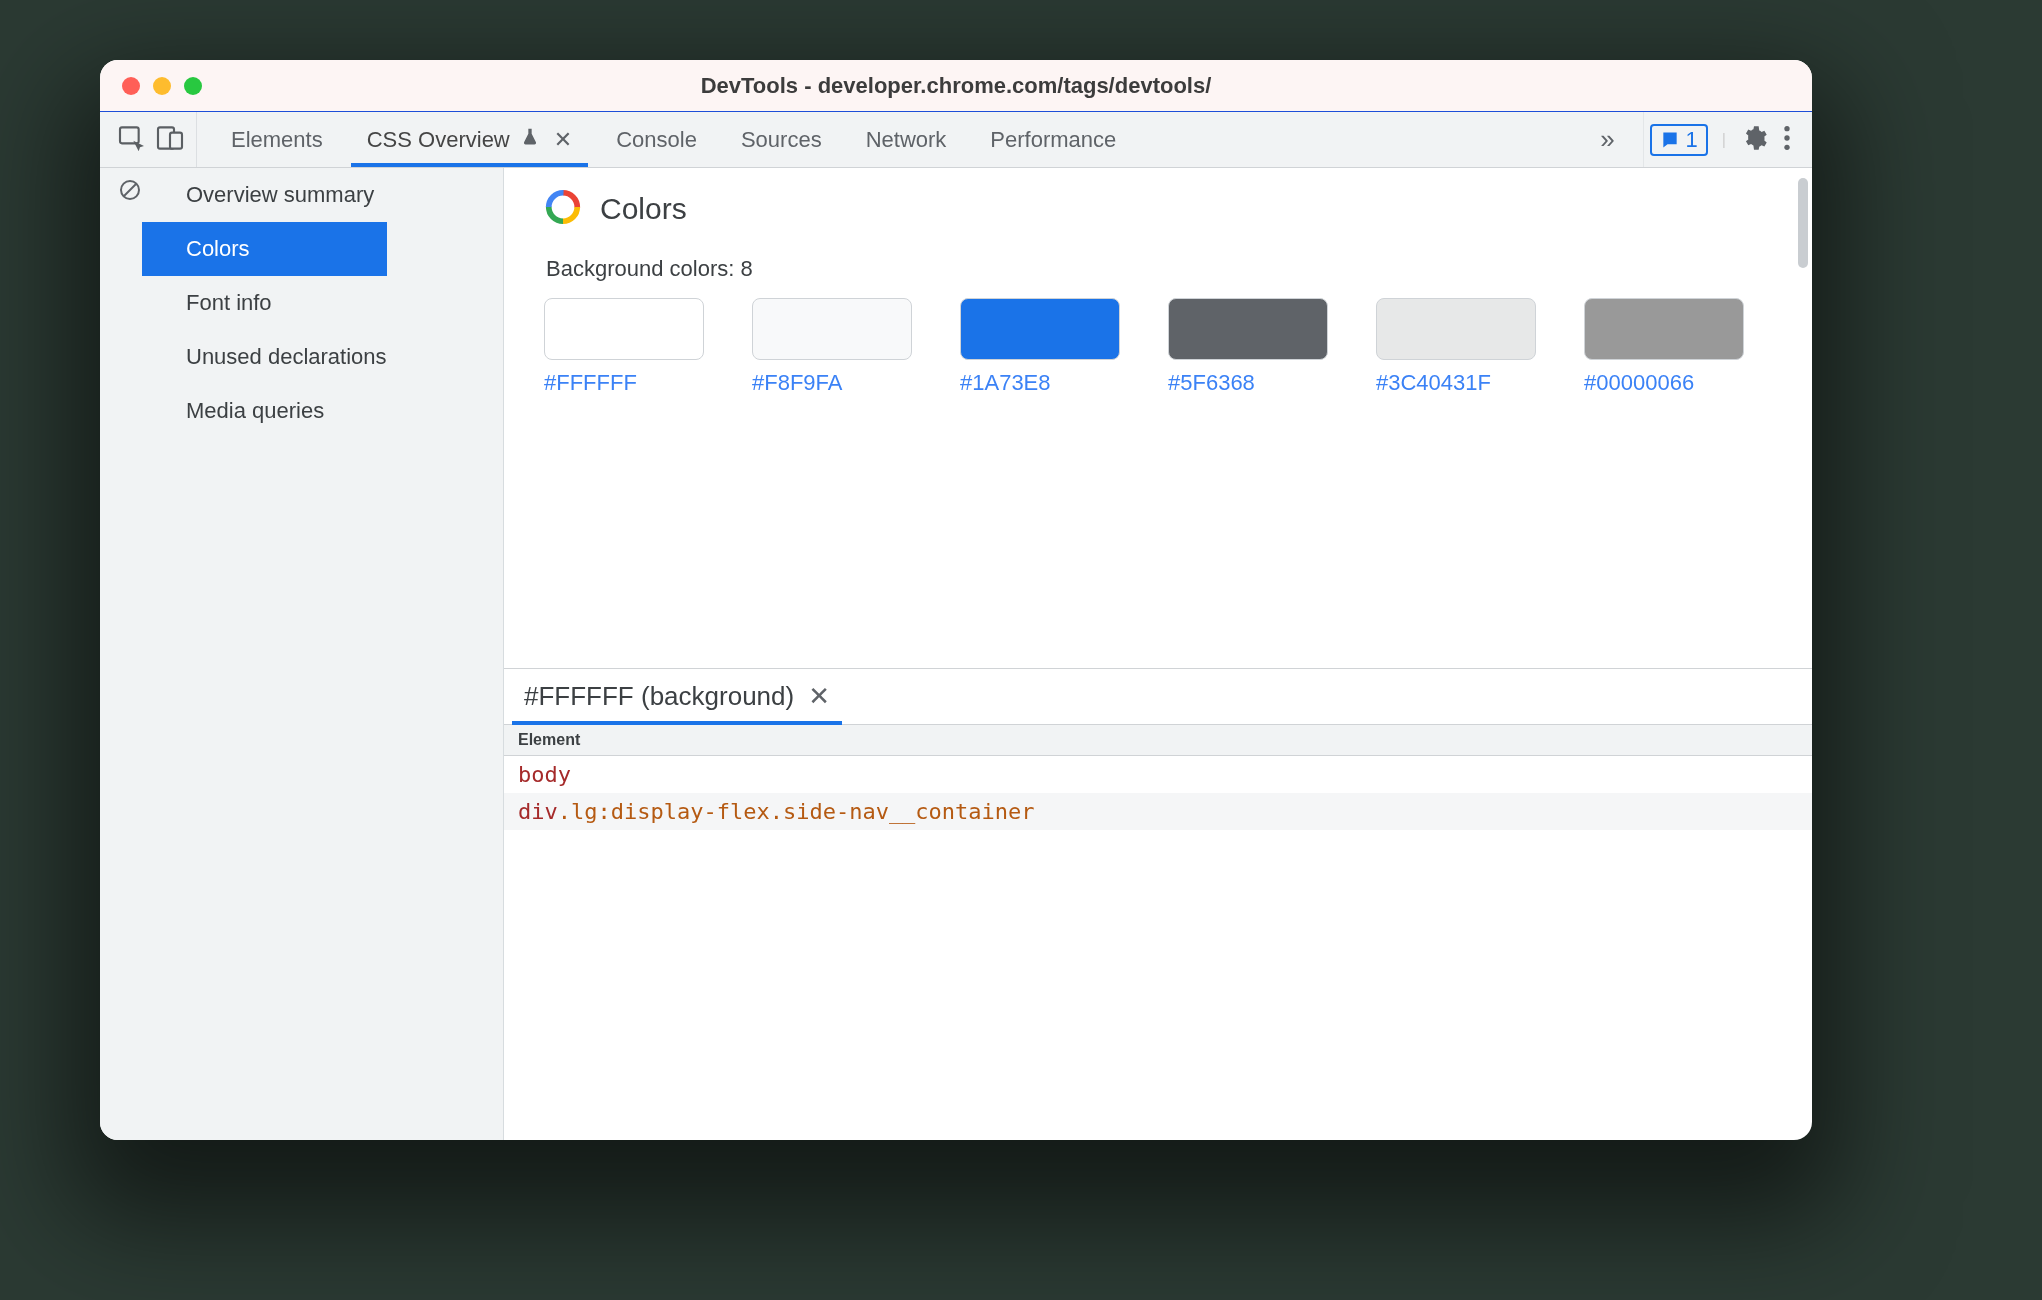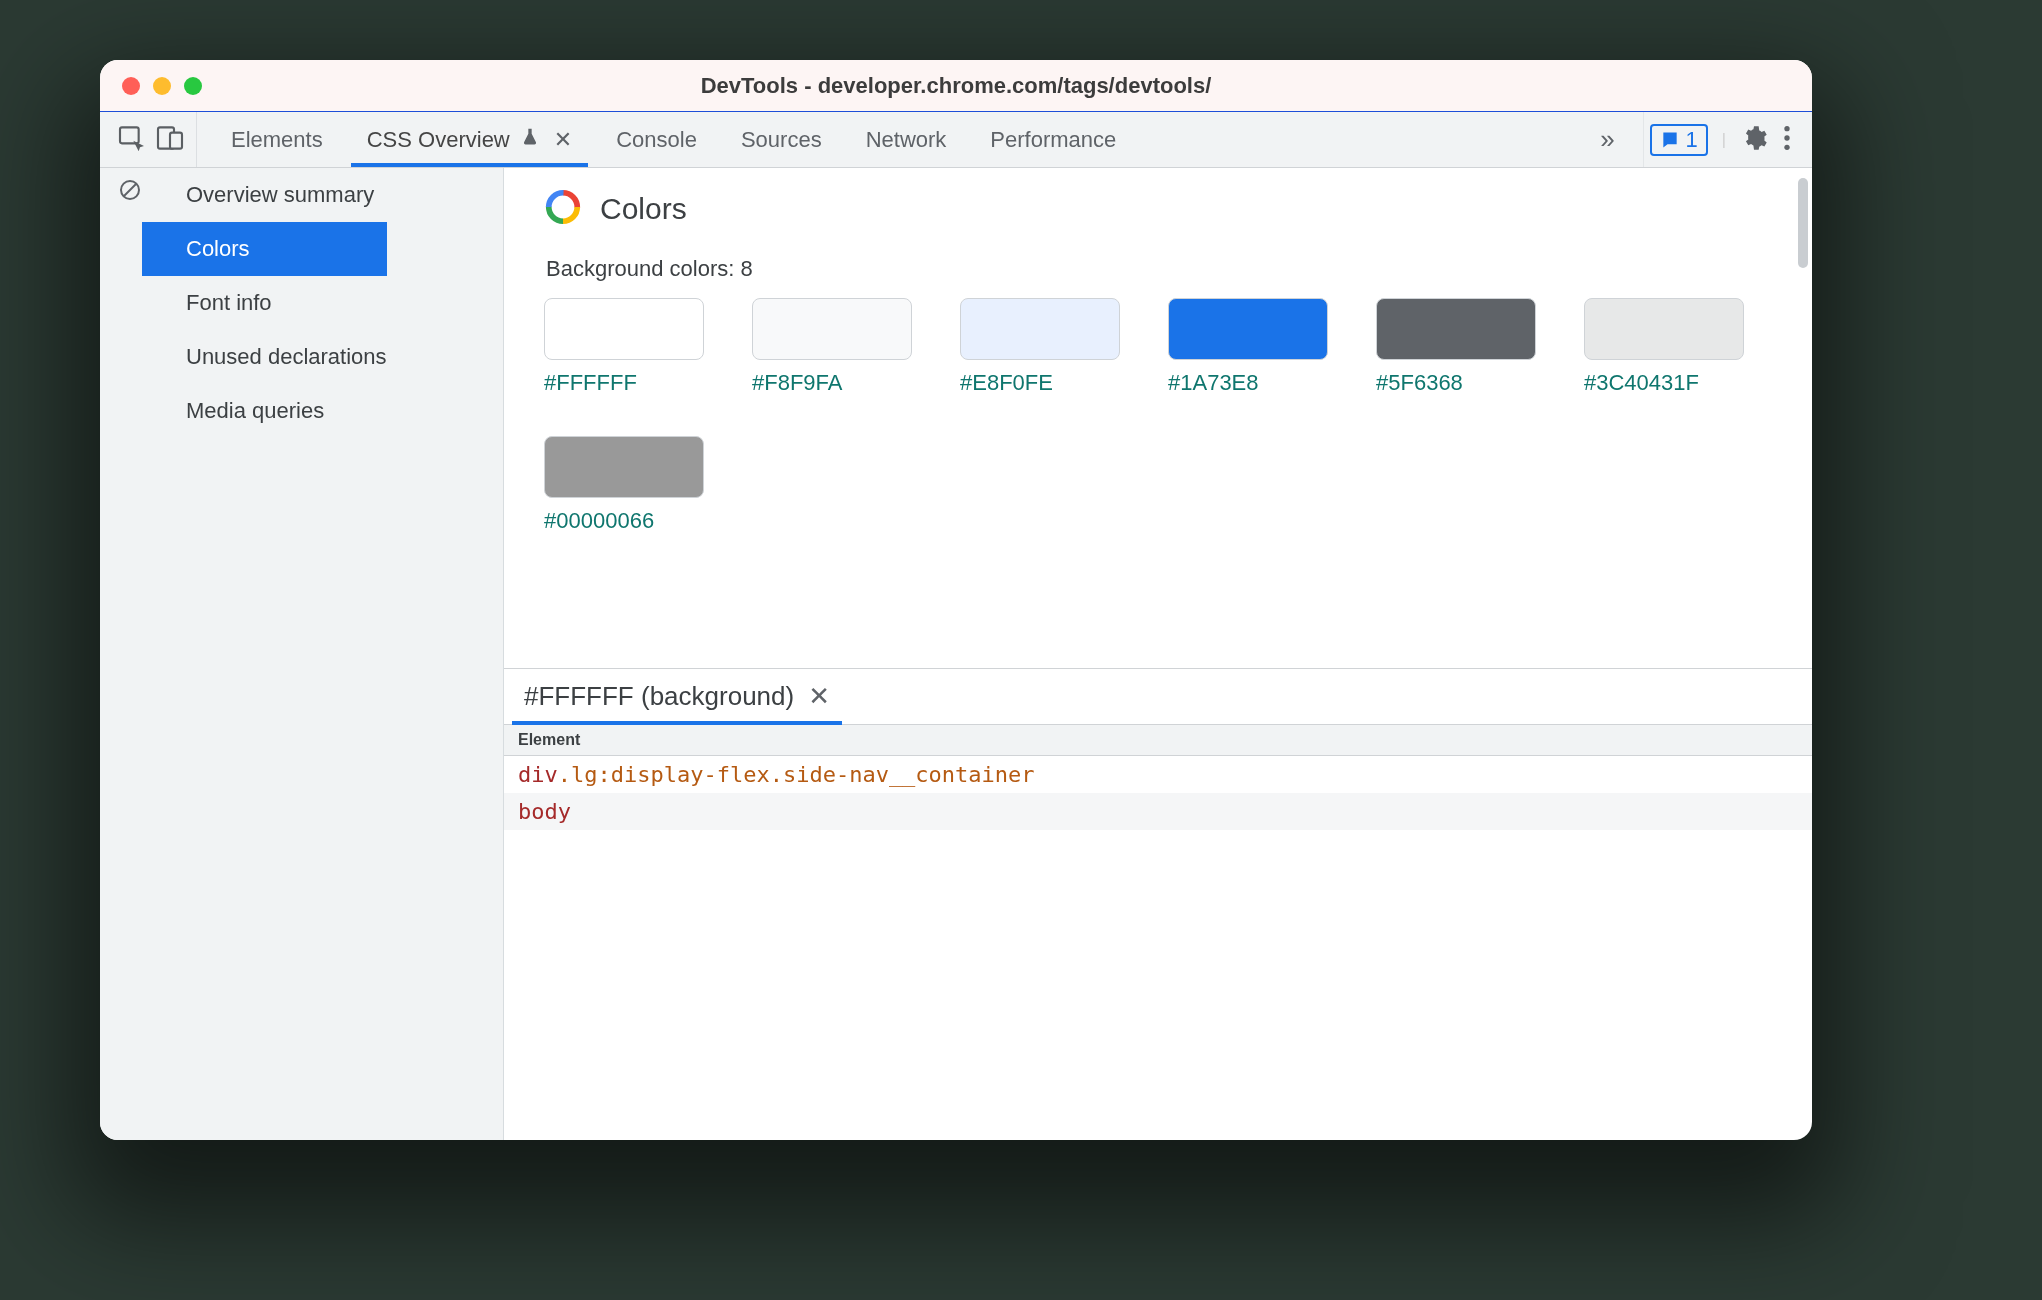--- a/index.html
+++ b/index.html
@@ -69,21 +69,21 @@
   .hdr { display:flex; align-items:center; gap:18px; margin-bottom:26px;}
   .ring { width:38px; height:38px;}
   .hdr-title { font-size:30px; color:#3c4043;}
   .sub { font-size:22px; color:#3c4043; margin:6px 0 16px 2px;}
   .swatch-grid { display:flex; flex-wrap:wrap; gap:40px 48px; }
   .sw { width:160px; }
   .sw .chip {
     width:160px; height:62px; border-radius:8px; border:1px solid #cfd3d7;
     margin-bottom:10px;
   }
-  .sw .lab { font-size:22px; color:#0f766e; }
+  .sw .lab { font-size:22px; color:#3b82f6; }
   .scrollbar {
     position:absolute; right:4px; top:10px; width:10px; height:90px;
     background:#c9cdd1; border-radius:6px;
   }
 
   
   .drawer { border-top:1px solid #d0d3d6; flex:1; display:flex; flex-direction:column; min-height:0;}
   .dr-tabs { height:56px; border-bottom:1px solid #d0d3d6; display:flex; align-items:stretch;}
   .dr-tab { display:flex; align-items:center; gap:14px; padding:0 20px; font-size:26px; color:#3c4043; position:relative;}
   .dr-tab::after{content:"";position:absolute;left:8px;right:8px;bottom:-1px;height:4px;background:#1a73e8;}
@@ -213,24 +213,20 @@
           <div class="swatch-grid" id="swatches">
               <div class="sw">
                 <div class="chip" style="background: rgb(255, 255, 255);"></div>
                 <div class="lab">#FFFFFF</div>
               </div>
               <div class="sw">
                 <div class="chip" style="background: rgb(248, 249, 250);"></div>
                 <div class="lab">#F8F9FA</div>
               </div>
               <div class="sw">
-                <div class="chip" style="background: rgb(232, 240, 254);"></div>
-                <div class="lab">#E8F0FE</div>
-              </div>
-              <div class="sw">
                 <div class="chip" style="background: rgb(26, 115, 232);"></div>
                 <div class="lab">#1A73E8</div>
               </div>
               <div class="sw">
                 <div class="chip" style="background: rgb(95, 99, 104);"></div>
                 <div class="lab">#5F6368</div>
               </div>
               <div class="sw">
                 <div class="chip" style="background: rgba(60, 64, 67, 0.12);"></div>
                 <div class="lab">#3C40431F</div>
@@ -244,21 +240,21 @@
 
         <div class="drawer">
           <div class="dr-tabs">
             <div class="dr-tab">
               <span>#FFFFFF (background)</span>
               <span class="x">✕</span>
             </div>
           </div>
           <div class="colhdr">Element</div>
           <div class="rows" id="rows">
+              <div class="row"><span class="tagn">body</span></div>
               <div class="row"><span class="tagn">div</span><span class="cls">.lg:display-flex.side-nav__container</span></div>
-              <div class="row"><span class="tagn">body</span></div>
             </div>
         </div>
       </div>
     </div>
 
   </div>
 </div>
 
 </body></html>

